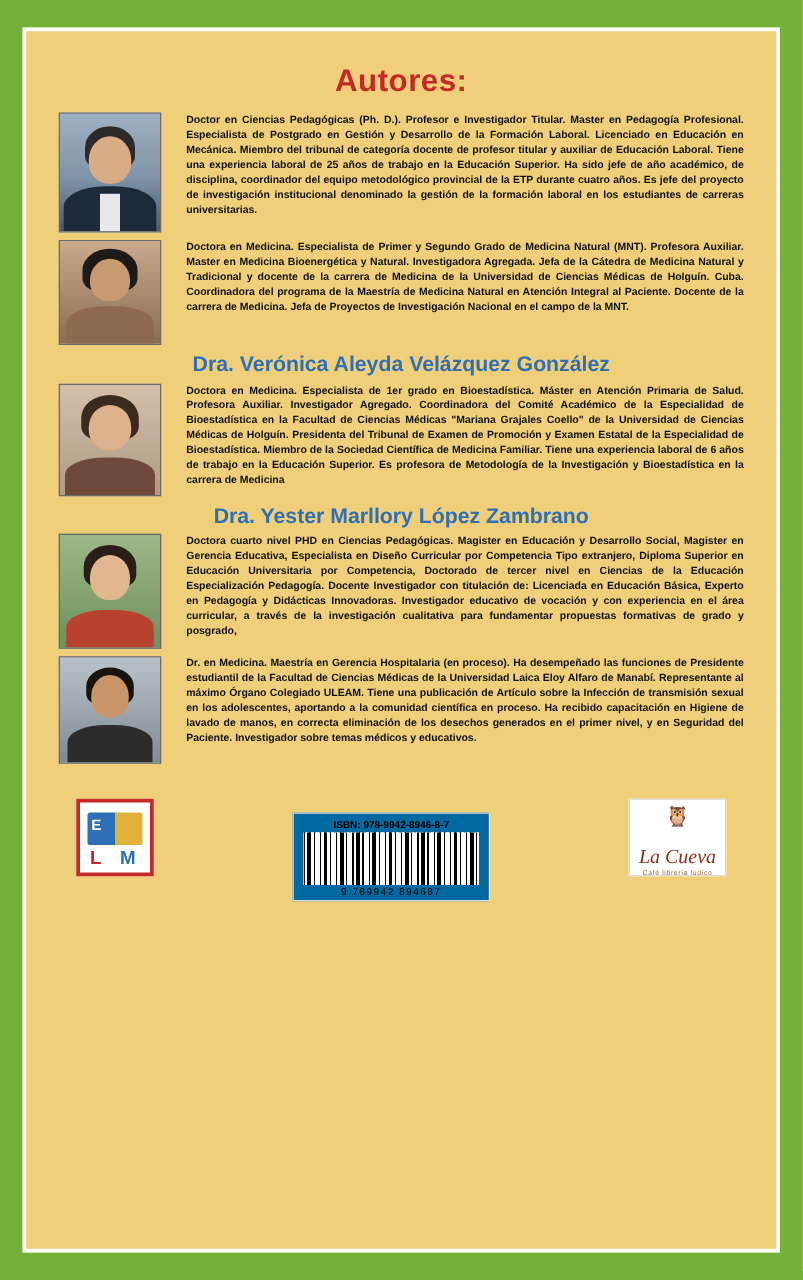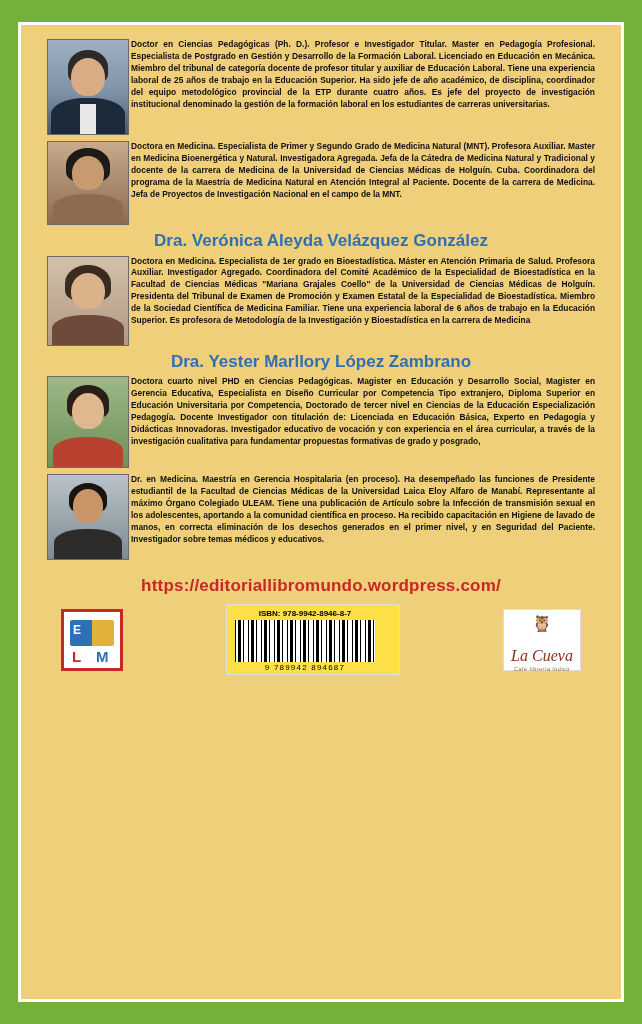--- a/index.html
+++ b/index.html
@@ -40,21 +40,21 @@
     text-align:center;
     color:#2f6fb5;
     font-size:17px;
     font-weight:bold;
     margin:4px 0 5px 0;
     line-height:1.15;
   }
   .person-body{
     display:flex;
     align-items:flex-start;
-    gap:2px;
+    gap:20px;
   }
   .photo{
     width:82px;
     flex:0 0 82px;
     border:1px solid #6a6a6a;
     box-sizing:border-box;
     overflow:hidden;
     position:relative;
   }
   .photo.p1{height:96px;background:#b9c4cf;}
@@ -117,24 +117,25 @@
   .logo-elm .le{
     position:absolute;left:9px;top:11px;color:#fff;font-size:12px;font-weight:bold;
   }
   .logo-elm .lm{
     position:absolute;left:8px;top:36px;color:#c62828;font-size:15px;font-weight:bold;
   }
   .logo-elm .lm2{
     position:absolute;left:32px;top:36px;color:#2f6fb5;font-size:15px;font-weight:bold;
   }
   .isbn-box{
-    background:#fde047;
-    padding:4px 24px 2px 8px;
+    background:#0369a1;
+    padding:4px 8px 2px 8px;
     text-align:center;
     border:1px solid #ddd;
+    margin-top:31px;
   }
   .isbn-text{
     font-size:8px;font-weight:bold;color:#000;margin-bottom:2px;
     font-family:"Liberation Sans", sans-serif;
   }
   .barcode{
     height:42px;
     width:140px;
     background:
       repeating-linear-gradient(90deg,#000 0 2px,#fff 2px 4px),
@@ -171,20 +172,21 @@
   .cueva-sub{
     font-size:5.5px;color:#8a6a3a;letter-spacing:.5px;margin-top:2px;
   }
 </style>
 </head>
 <body>
 
 <div class="page">
   <div class="inner">
 
+    <div class="title">Autores:</div>
 
     <div class="person">
       <div class="person-body">
         <div class="photo p1">
           <div class="ph-bg" style="background:linear-gradient(180deg,#9fb0c2 0%,#7f93a8 55%,#4a586a 100%)"></div>
           <div class="ph-hair" style="top:10px;width:40px;height:34px;background:#2c2a28;"></div>
           <div class="ph-head" style="top:18px;width:34px;height:38px;background:#d8ad86;"></div>
           <div class="ph-body" style="width:74px;height:36px;background:#1d2a3a;"></div>
           <div style="position:absolute;left:50%;bottom:0;transform:translateX(-50%);width:16px;height:30px;background:#e8e8e8;"></div>
         </div>
@@ -236,21 +238,20 @@
           <div class="ph-bg" style="background:linear-gradient(180deg,#b9c2c8 0%,#7f8b93 100%)"></div>
           <div class="ph-hair" style="top:8px;width:38px;height:30px;background:#17140f;"></div>
           <div class="ph-head" style="top:14px;width:30px;height:34px;background:#c89468;"></div>
           <div class="ph-body" style="width:68px;height:30px;background:#2e2c2a;"></div>
         </div>
         <div class="desc">Dr. en Medicina. Maestría en Gerencia Hospitalaria (en proceso).
 Ha desempeñado las funciones de Presidente estudiantil de la Facultad de Ciencias Médicas de la Universidad Laica Eloy Alfaro de Manabí. Representante al máximo Órgano Colegiado ULEAM. Tiene una publicación de Artículo sobre la Infección de transmisión sexual en los adolescentes, aportando a la comunidad científica en proceso. Ha recibido capacitación en Higiene de lavado de manos, en correcta eliminación de los desechos generados en el primer nivel, y en Seguridad del Paciente. Investigador sobre temas médicos y educativos.</div>
       </div>
     </div>
 
-    <div class="url">https://editoriallibromundo.wordpress.com/</div>
 
     <div class="footer">
 
       <div class="logo-elm">
         <div class="bk"></div>
           <div class="bk2"></div>
         <div class="le">E</div>
         <div class="lm">L</div>
         <div class="lm2">M</div>
       </div>

